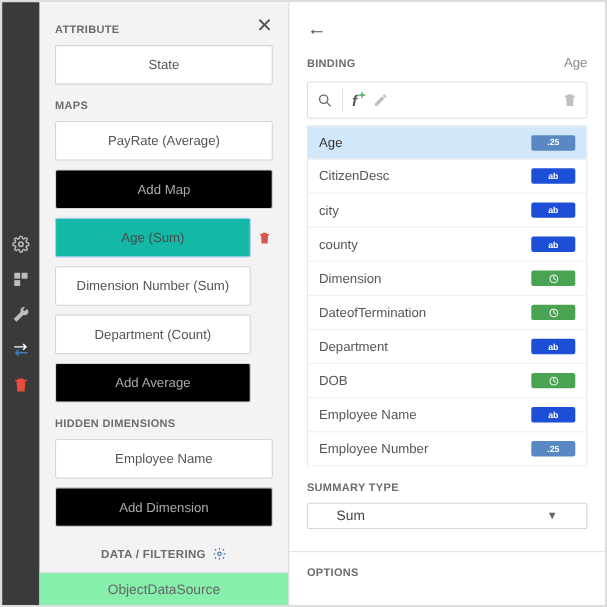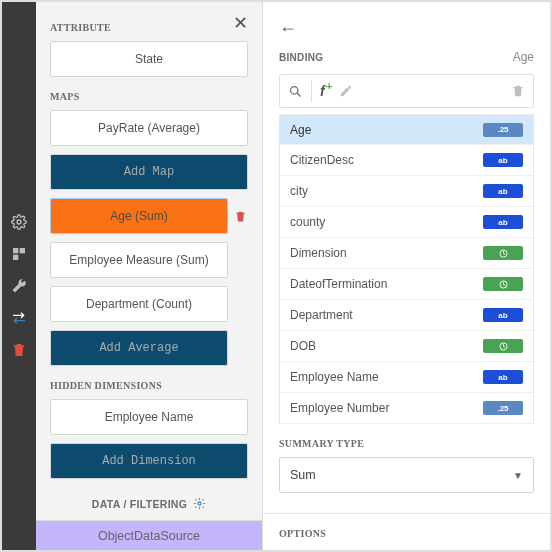--- a/index.html
+++ b/index.html
@@ -6,30 +6,30 @@
 body { background: #fff; width: 552px; height: 552px; overflow: hidden; position: relative; }
 .app { display: flex; height: 100%; border: 2px solid #ddd; }
 
 .iconbar { width: 34px; background: #3a3a3a; display: flex; flex-direction: column; padding-top: 204px; }
 .iconbar .iconbtn { width: 34px; height: 32px; display: flex; align-items: center; justify-content: center; color: #bdbdbd; cursor: pointer; font-size: 16px; }
 .iconbar .iconbtn.red { color: #e74c3c; }
 .iconbar .iconbtn svg { width: 16px; height: 16px; }
 
 .leftpanel { width: 227px; background: #f3f3f3; border-right: 1px solid #ddd; padding: 14px 14px 0 14px; position: relative; display: flex; flex-direction: column; }
 .closebtn { position: absolute; top: 10px; right: 14px; font-size: 18px; color: #555; cursor: pointer; }
-.section-label { font-size: 10px; font-weight: 700; color: #6b6b6b; letter-spacing: .3px; margin: 6px 0 8px 0; text-transform: uppercase; font-family: Liberation Serif, serif; }
+.section-label { font-size: 10px; font-weight: 700; color: #6b6b6b; letter-spacing: .3px; margin: 6px 0 8px 0; text-transform: uppercase; }
 .pillrow { display: flex; align-items: center; gap: 6px; margin-bottom: 8px; }
 .pill { flex: 1; background: #fff; border: 1px solid #d5d5d5; border-radius: 2px; height: 36px; display: flex; align-items: center; justify-content: center; font-size: 12px; color: #555; }
-.pill.selected { background: #f97316; border-color: #a9cbee; color: #4a4a4a; }
-.pill.ghost { color: #aaa; background: #0c4a6e; font-family: Liberation Mono, monospace; }
+.pill.selected { background: #14b8a6; border-color: #a9cbee; color: #4a4a4a; }
+.pill.ghost { color: #aaa; background: #000000; }
 .trashsmall { color: #d9534f; font-size: 14px; cursor: pointer; width: 14px; text-align: center; }
 .trashspacer { width: 14px; }
 .datafilter { text-align: center; font-size: 10.5px; font-weight: 700; color: #6b6b6b; letter-spacing: .3px; margin: 10px 0; display: flex; align-items: center; justify-content: center; gap: 6px; }
 .datafilter .gear { color: #3a7ec0; }
-.datasource { margin: 0 -14px; border-top: 1px solid #ddd; height: 40px; display: flex; align-items: center; justify-content: center; font-size: 12.5px; color: #666; background: #c4b5fd; }
+.datasource { margin: 0 -14px; border-top: 1px solid #ddd; height: 40px; display: flex; align-items: center; justify-content: center; font-size: 12.5px; color: #666; background: #86efac; }
 
 .rightpanel { flex: 1; background: #fff; padding: 14px 16px 0 16px; display: flex; flex-direction: column; overflow: hidden; }
 .backrow { height: 26px; margin-bottom: 8px; }
 .backbtn { font-size: 18px; color: #555; cursor: pointer; }
 .bindheader { display: flex; justify-content: space-between; align-items: baseline; margin-bottom: 10px; }
 .bindheader .lbl { font-size: 10px; font-weight: 700; color: #6b6b6b; letter-spacing: .3px; }
 .bindheader .val { font-size: 12px; color: #888; }
 
 .toolbar { display: flex; align-items: center; border: 1px solid #e0e0e0; border-radius: 2px; height: 34px; padding: 0 8px; margin-bottom: 6px; gap: 8px; }
 .toolbar .divider { width: 1px; height: 22px; background: #e0e0e0; }
@@ -43,21 +43,21 @@
 .fielditem { display: flex; align-items: center; height: 31px; padding: 0 10px; border-bottom: 1px solid #efefef; font-size: 12px; color: #555; cursor: pointer; }
 .fielditem:first-child { border-top: 1px solid #efefef; }
 .fielditem.sel { background: #d3e7fb; color: #333; }
 .fielditem .name { flex: 1; }
 .badge { width: 40px; height: 14px; border-radius: 2px; font-size: 8px; font-weight: 700; color: #fff; display: inline-flex; align-items: center; justify-content: center; }
 .badge.num { background: #5a88c2; }
 .badge.txt { background: #1d4ed8; }
 .badge.date { background: #4aa352; }
 
 .subsection { margin-top: 14px; }
-.select { border: 1px solid #d5d5d5; border-radius: 2px; height: 36px; display: flex; align-items: center; padding: 0 10px; font-size: 12.5px; color: #444; cursor: pointer; justify-content: space-between; }
+.select { border: 1px solid #d5d5d5; border-radius: 2px; height: 24px; display: flex; align-items: center; padding: 0 26px; font-size: 12.5px; color: #444; cursor: pointer; justify-content: space-between; }
 .select .caret { font-size: 10px; color: #666; }
 .options-head { border-top: 1px solid #e3e3e3; margin: 20px -16px 0 -16px; padding: 14px 16px 0 16px; }
 
 svg { display: block; }
 </style>
 </head>
 <body>
 
 <div class="app">
 
@@ -111,21 +111,21 @@
 
     <div class="pillrow">
       <div class="pill selected">Age (Sum)</div>
       <div class="trashsmall">
         <svg viewBox="0 0 24 24" width="13" height="13" fill="currentColor">
             <path d="M6 7h12l-1 14H7L6 7zm3-4h6l1 2H8l1-2zM4 5h16v2H4z"></path>
           </svg>
       </div>
     </div>
     <div class="pillrow">
-      <div class="pill">Employee Measure (Sum)</div>
+      <div class="pill">Dimension Number (Sum)</div>
       <div class="trashspacer"></div>
     </div>
     <div class="pillrow">
       <div class="pill">Department (Count)</div>
       <div class="trashspacer"></div>
     </div>
     <div class="pillrow">
       <div class="pill ghost">Add Average</div>
       <div class="trashspacer"></div>
     </div>

